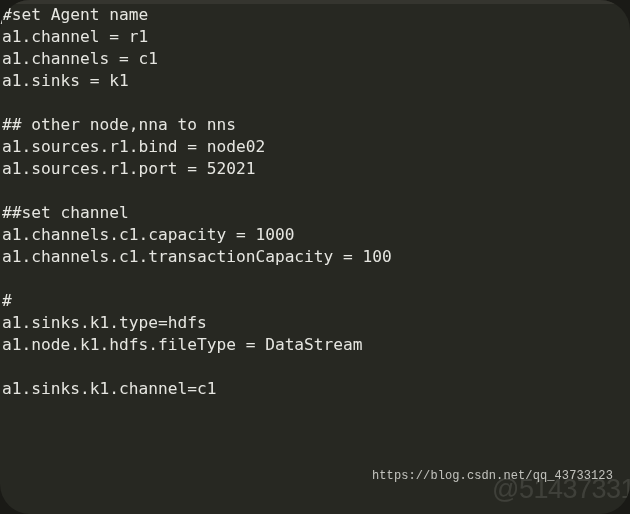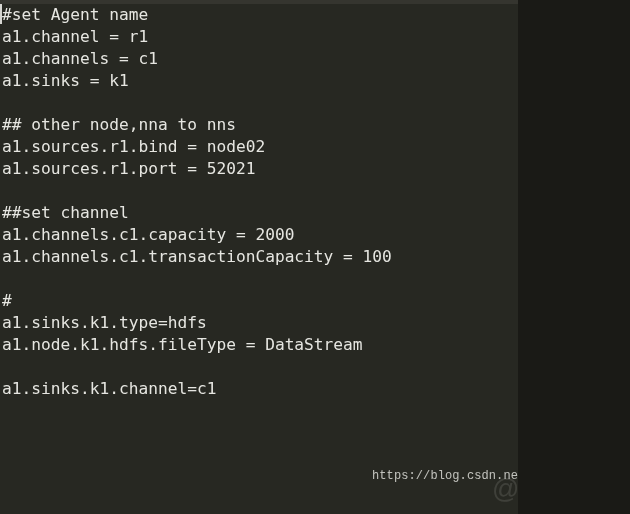--- a/index.html
+++ b/index.html
@@ -3,25 +3,26 @@
 <meta charset="utf-8">
 <title>flume config editor</title>
 <style>
   html, body {
     margin: 0;
     padding: 0;
     background: #1a1a16;
   }
   #screen {
     position: relative;
-    width: 518px;
+    width: 630px;
     height: 514px;
     background: #272822;
     overflow: hidden;
     font-family: "DejaVu Sans Mono", "Liberation Mono", monospace;
+    border-radius: 30px;
   }
   
   #top-strip {
     position: absolute;
     top: 0; left: 0;
     width: 630px;
     height: 4px;
     background: #35352f;
   }
   #code {
@@ -87,21 +88,21 @@
     <div class="line">#set Agent name</div>
     <div class="line">a1.channel = r1</div>
     <div class="line">a1.channels = c1</div>
     <div class="line">a1.sinks = k1</div>
     <div class="line blank"></div>
     <div class="line">## other node,nna to nns</div>
     <div class="line">a1.sources.r1.bind = node02</div>
     <div class="line">a1.sources.r1.port = 52021</div>
     <div class="line blank"></div>
     <div class="line">##set channel</div>
-    <div class="line">a1.channels.c1.capacity = 2000</div>
+    <div class="line">a1.channels.c1.capacity = 1000</div>
     <div class="line">a1.channels.c1.transactionCapacity = 100</div>
     <div class="line blank"></div>
     <div class="line">#</div>
     <div class="line">a1.sinks.k1.type=hdfs</div>
     <div class="line">a1.node.k1.hdfs.fileType = DataStream</div>
     <div class="line blank"></div>
     <div class="line">a1.sinks.k1.channel=c1</div>
   </div>
 
   <div id="watermark-ghost">@5143733123</div>

